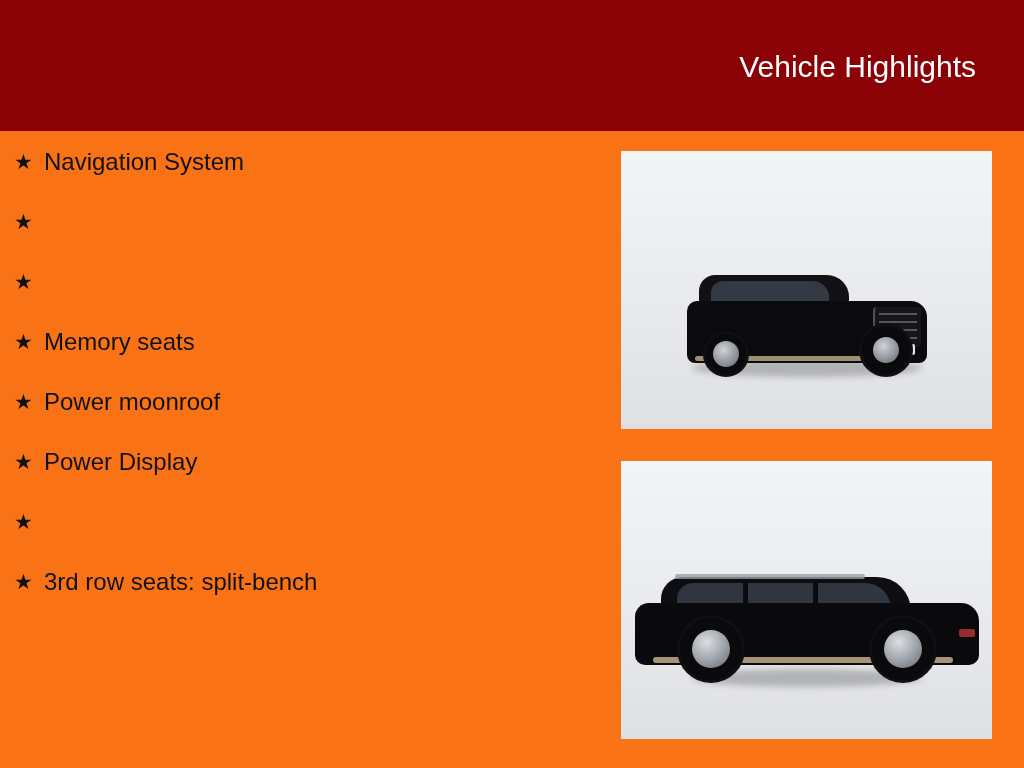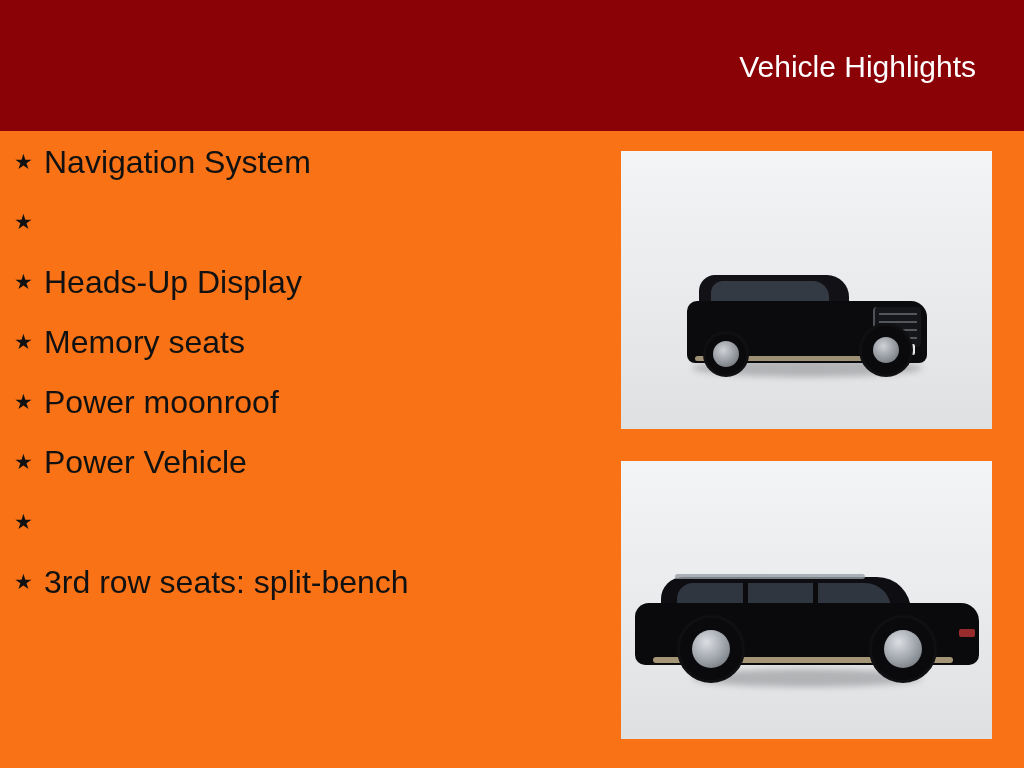--- a/index.html
+++ b/index.html
@@ -59,21 +59,21 @@
   .bullet-star {
     flex: 0 0 auto;
     width: 30px;
     font-size: 21px;
     line-height: 34px;
     color: #111111;
     text-align: left;
   }
   .feature-text {
     flex: 1 1 auto;
-    font-size: 32px;
+    font-size: 24px;
     line-height: 34px;
     color: #111111;
     max-width: 470px;
   }
   .images {
     position: absolute;
     left: 621px;
     top: 20px;
     width: 372px;
   }
@@ -291,36 +291,35 @@
         <span class="bullet-star">★</span>
         <span class="feature-text">Navigation System</span>
       </div>
 
       <div class="feature-row">
         <span class="bullet-star">★</span>
       </div>
 
       <div class="feature-row">
         <span class="bullet-star">★</span>
-        <span class="feature-text">Heads-Up Display</span>
       </div>
 
       <div class="feature-row">
         <span class="bullet-star">★</span>
         <span class="feature-text">Memory seats</span>
       </div>
 
       <div class="feature-row">
         <span class="bullet-star">★</span>
         <span class="feature-text">Power moonroof</span>
       </div>
 
       <div class="feature-row">
         <span class="bullet-star">★</span>
-        <span class="feature-text">Power Vehicle</span>
+        <span class="feature-text">Power Display</span>
       </div>
 
       <div class="feature-row">
         <span class="bullet-star">★</span>
       </div>
 
       <div class="feature-row">
         <span class="bullet-star">★</span>
         <span class="feature-text">3rd row seats: split-bench</span>
       </div>

